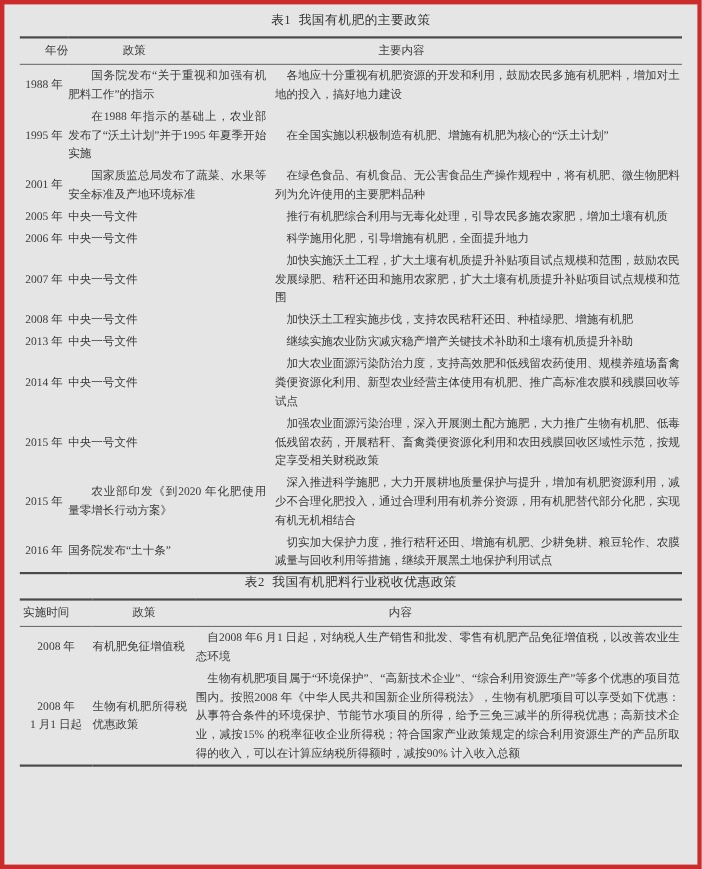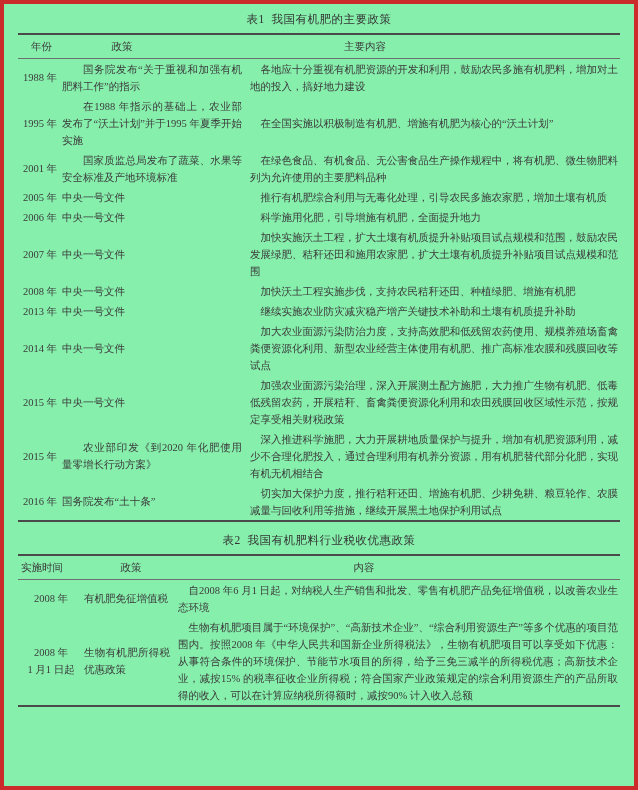--- a/index.html
+++ b/index.html
@@ -5,35 +5,35 @@
   html, body { margin: 0; padding: 0; }
   body {
     width: 638px; height: 790px;
     background: #ffffff;
     font-family: "Liberation Serif", "DejaVu Serif", serif;
   }
   .frame {
     box-sizing: border-box;
     width: 638px; height: 790px;
     border: 4px solid #cc2b2b;
-    background: #86efac;
+    background: #e5e5e5;
     padding: 7px 14px 0 14px;
     overflow: hidden;
     color: #3b3b3b;
   }
   .caption {
     text-align: center;
     font-size: 11.5px;
     line-height: 17px;
     color: #333;
     letter-spacing: 0.5px;
     margin: 0 0 5px 0;
     white-space: pre;
   }
-  .caption2 { margin-top: 10px; }
+  .caption2 { margin-top: 0; }
   table {
     width: 100%;
     border-collapse: collapse;
     table-layout: fixed;
     border-top: 2px solid #4a4a4a;
     border-bottom: 2px solid #4a4a4a;
     font-size: 10.5px;
     line-height: 17px;
     color: #3b3b3b;
   }
@@ -41,21 +41,21 @@
   th {
     font-weight: normal;
     font-size: 10.5px;
     padding: 3px 0;
     text-align: center;
   }
   td { padding: 1.5px 0; vertical-align: middle; }
   
   .t1 col.c-year   { width: 44px; }
   .t1 col.c-policy { width: 188px; }
-  .t1 th.h-year    { text-align: center; padding-left: 3px; }
+  .t1 th.h-year    { text-align: right; padding-left: 3px; }
   .t1 th.h-policy  { padding-right: 68px; }
   .t1 th.h-content { padding-right: 140px; }
   
   .t2 col.c-time   { width: 66px; }
   .t2 col.c-policy { width: 94px; }
   .t2 th.h-time    { text-align: left; padding-left: 3px; }
   .t2 th.h-content { padding-right: 70px; }
   td.year   { text-align: center; white-space: nowrap; }
   td.time   { text-align: center; white-space: pre-line; }
   td.policy { padding-right: 8px; text-align: justify; }

